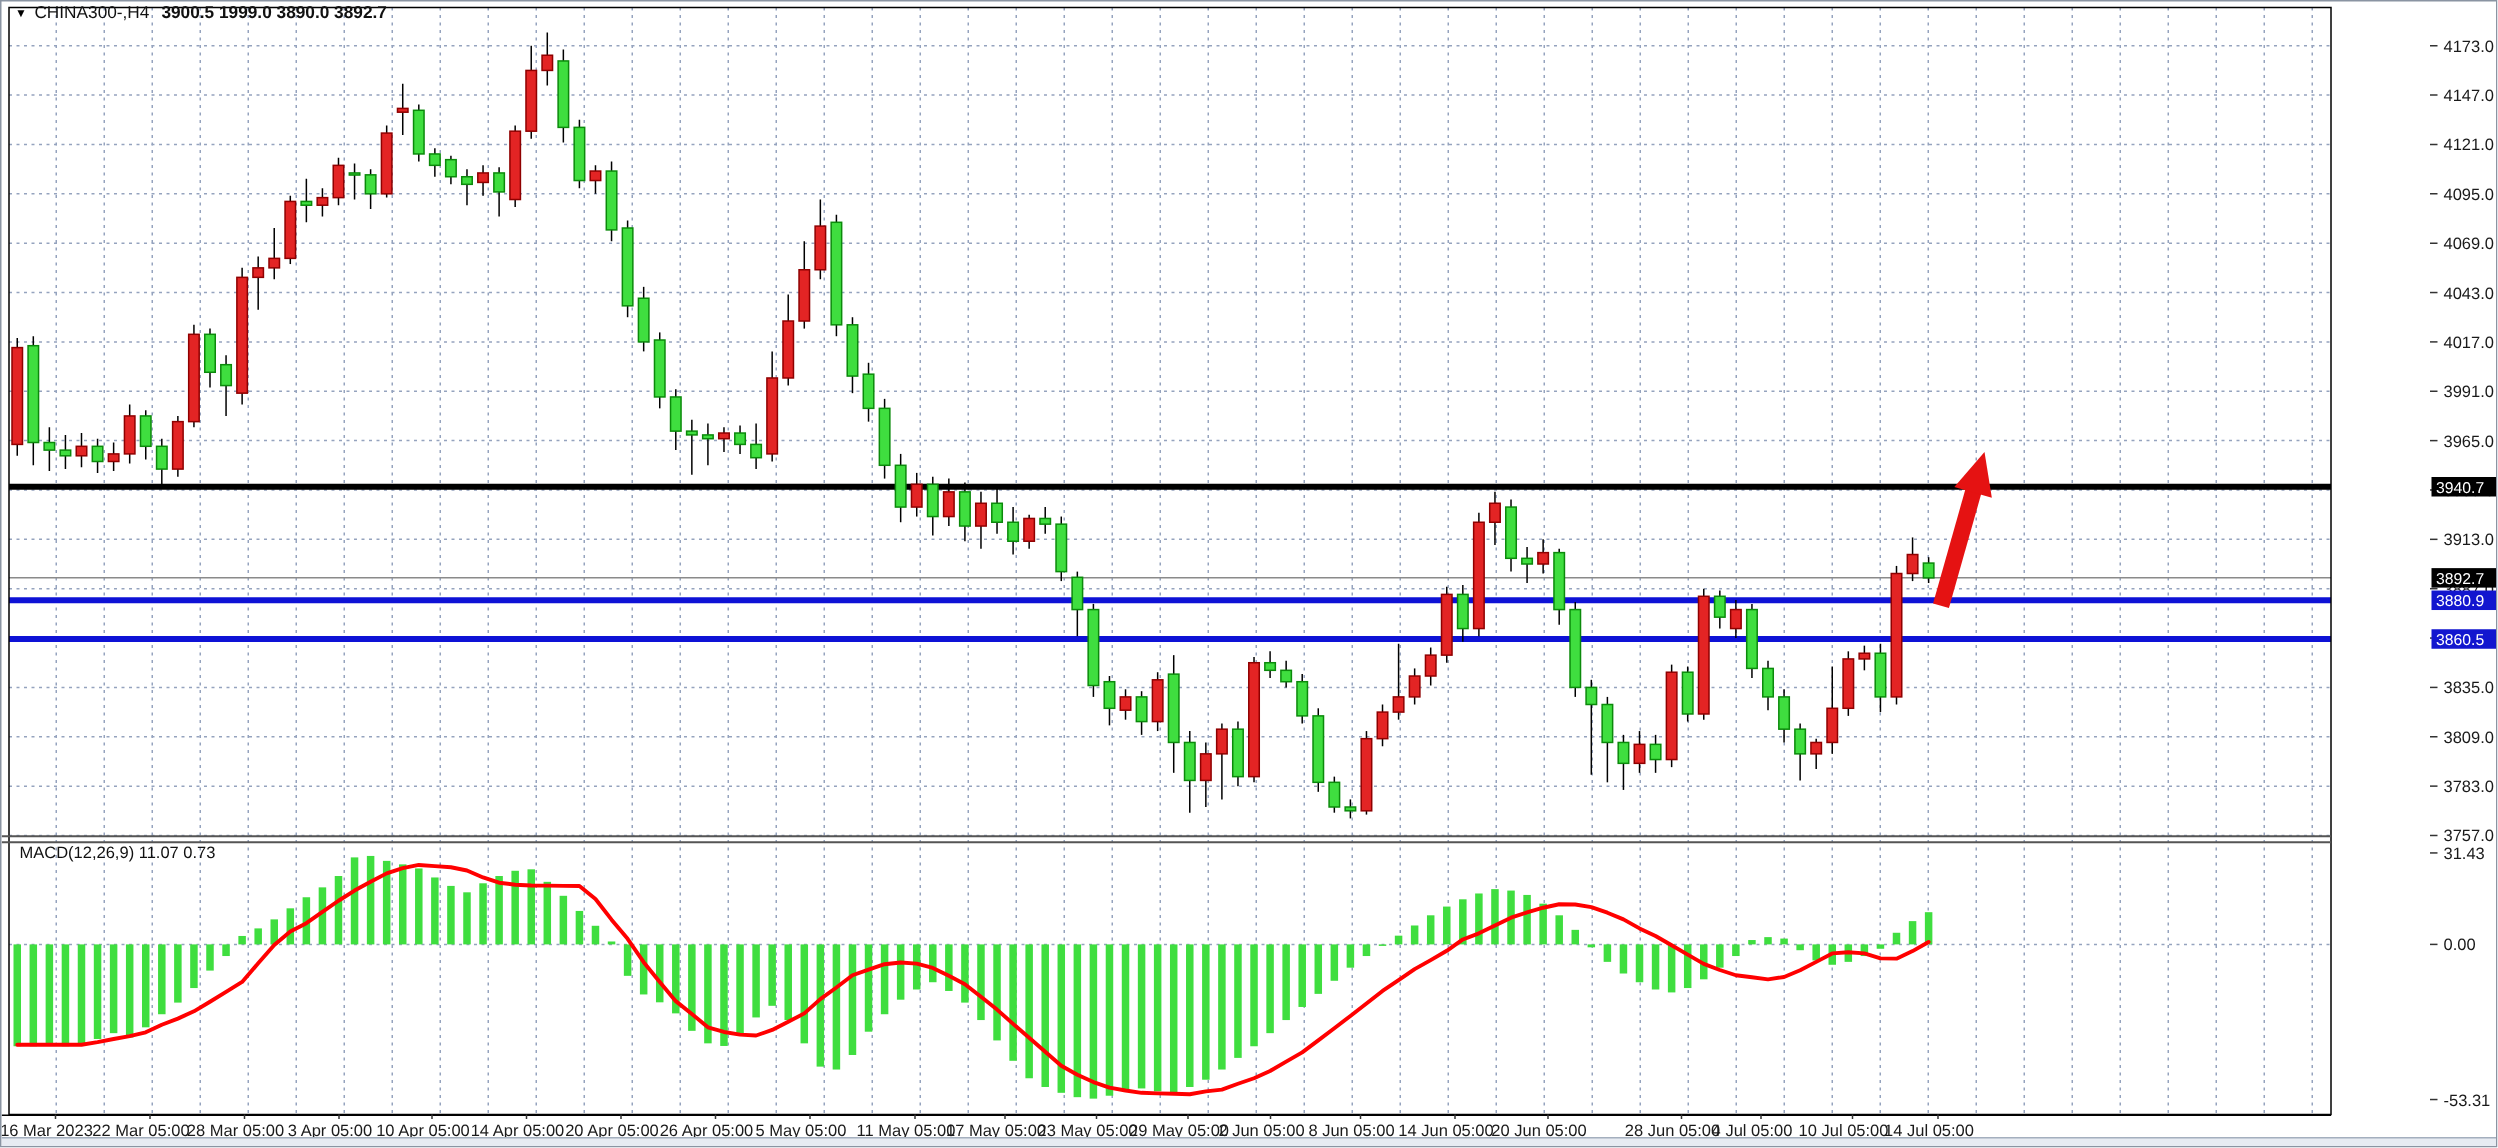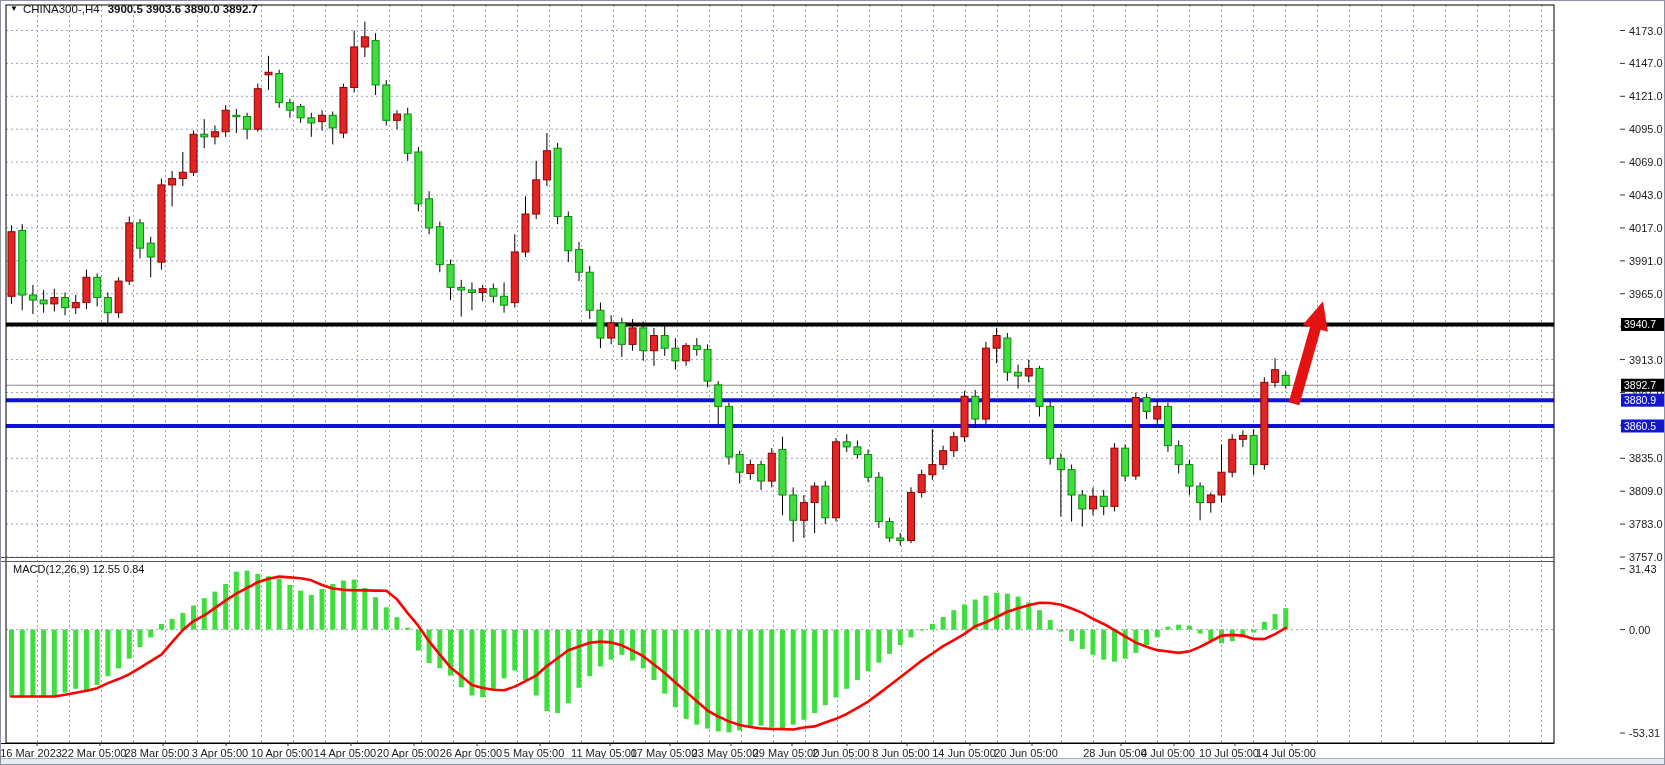--- a/index.html
+++ b/index.html
@@ -565,19 +565,19 @@
         <rect x="1620" y="392.6817599999999" width="44" height="13" fill="#1216cf"></rect>
         <text x="1623" y="403.1817599999999" font-size="10.5" font-family="Liberation Sans, DejaVu Sans, sans-serif" fill="#ffffff">3880.9</text>
         <rect x="1620" y="418.5" width="44" height="13" fill="#1216cf"></rect>
         <text x="1623" y="429" font-size="10.5" font-family="Liberation Sans, DejaVu Sans, sans-serif" fill="#ffffff">3860.5</text>
       </g>
     </svg>
 
   <div class="titlebar">
     <span class="tri">▼</span>
     <span class="sym">CHINA300-,H4</span>
-    <span class="ohlc">3900.5 3903.6 3890.0 3892.7</span>
+    <span class="ohlc">3900.5 1999.0 3890.0 3892.7</span>
   </div>
 
-  <div class="macd-label">MACD(12,26,9) 12.55 0.84</div>
+  <div class="macd-label">MACD(12,26,9) 11.07 0.73</div>
 
   <div class="bottom-strip"></div>
 </div>
 
 </body></html>

